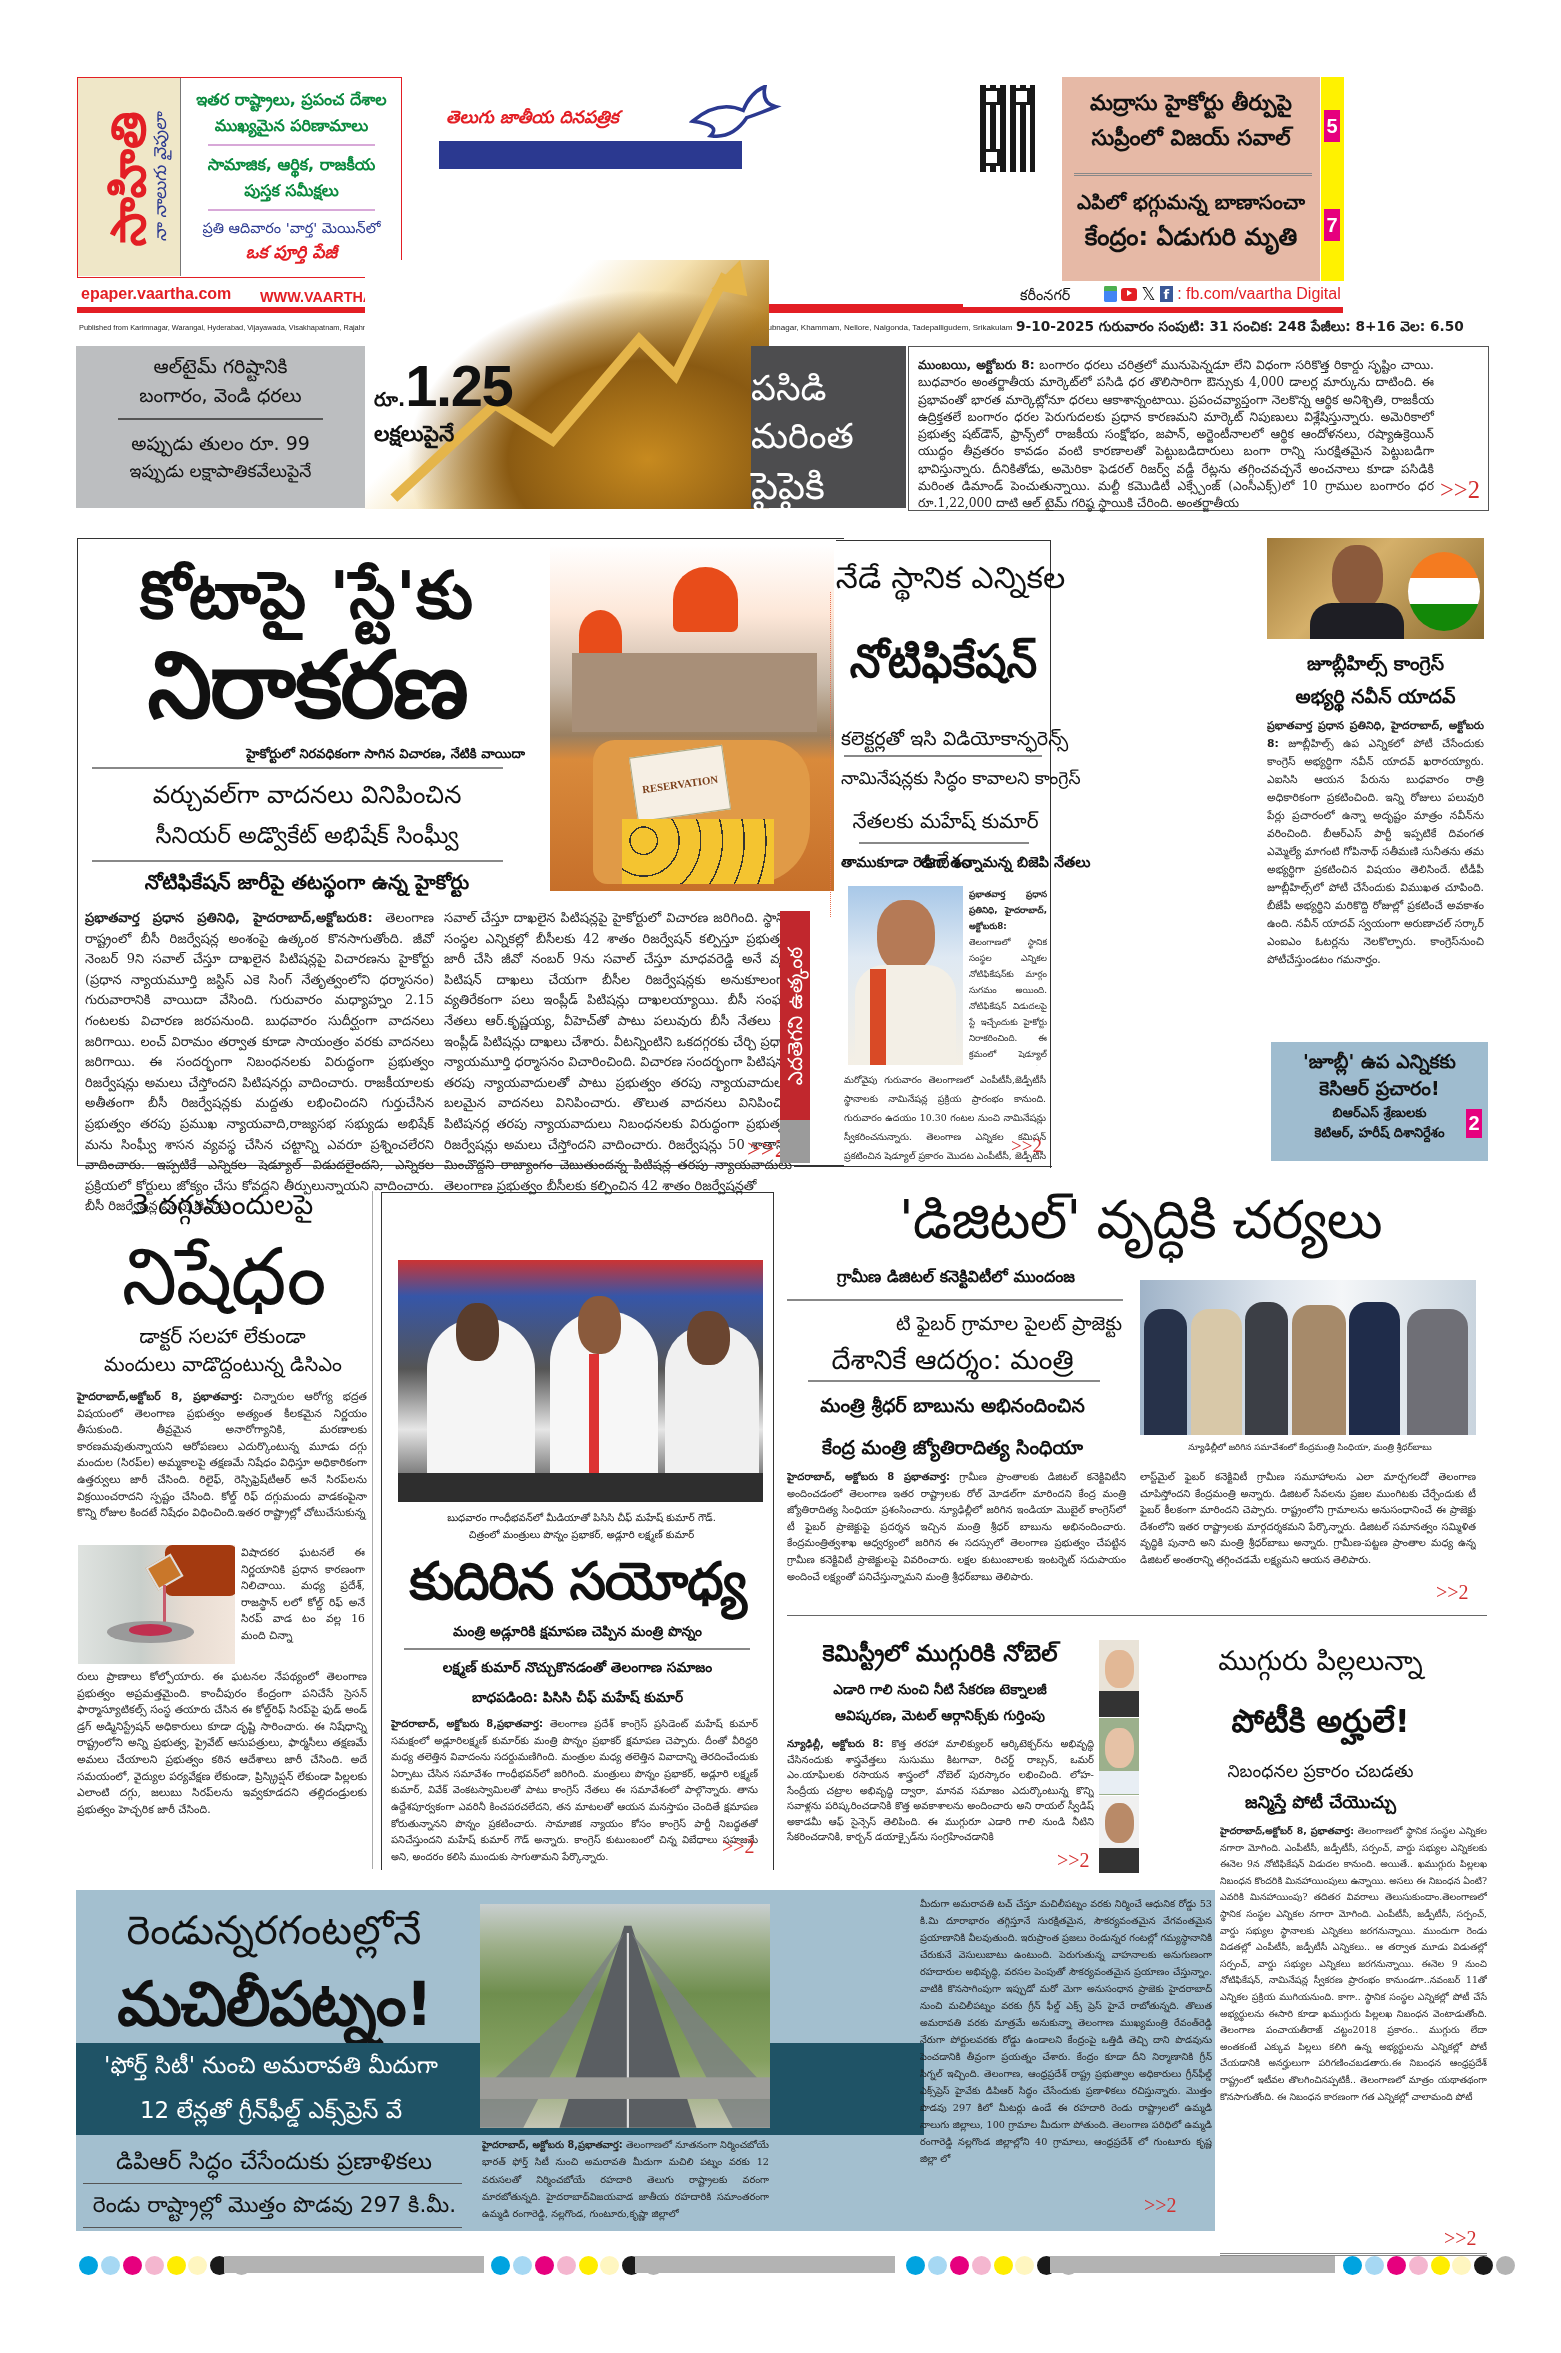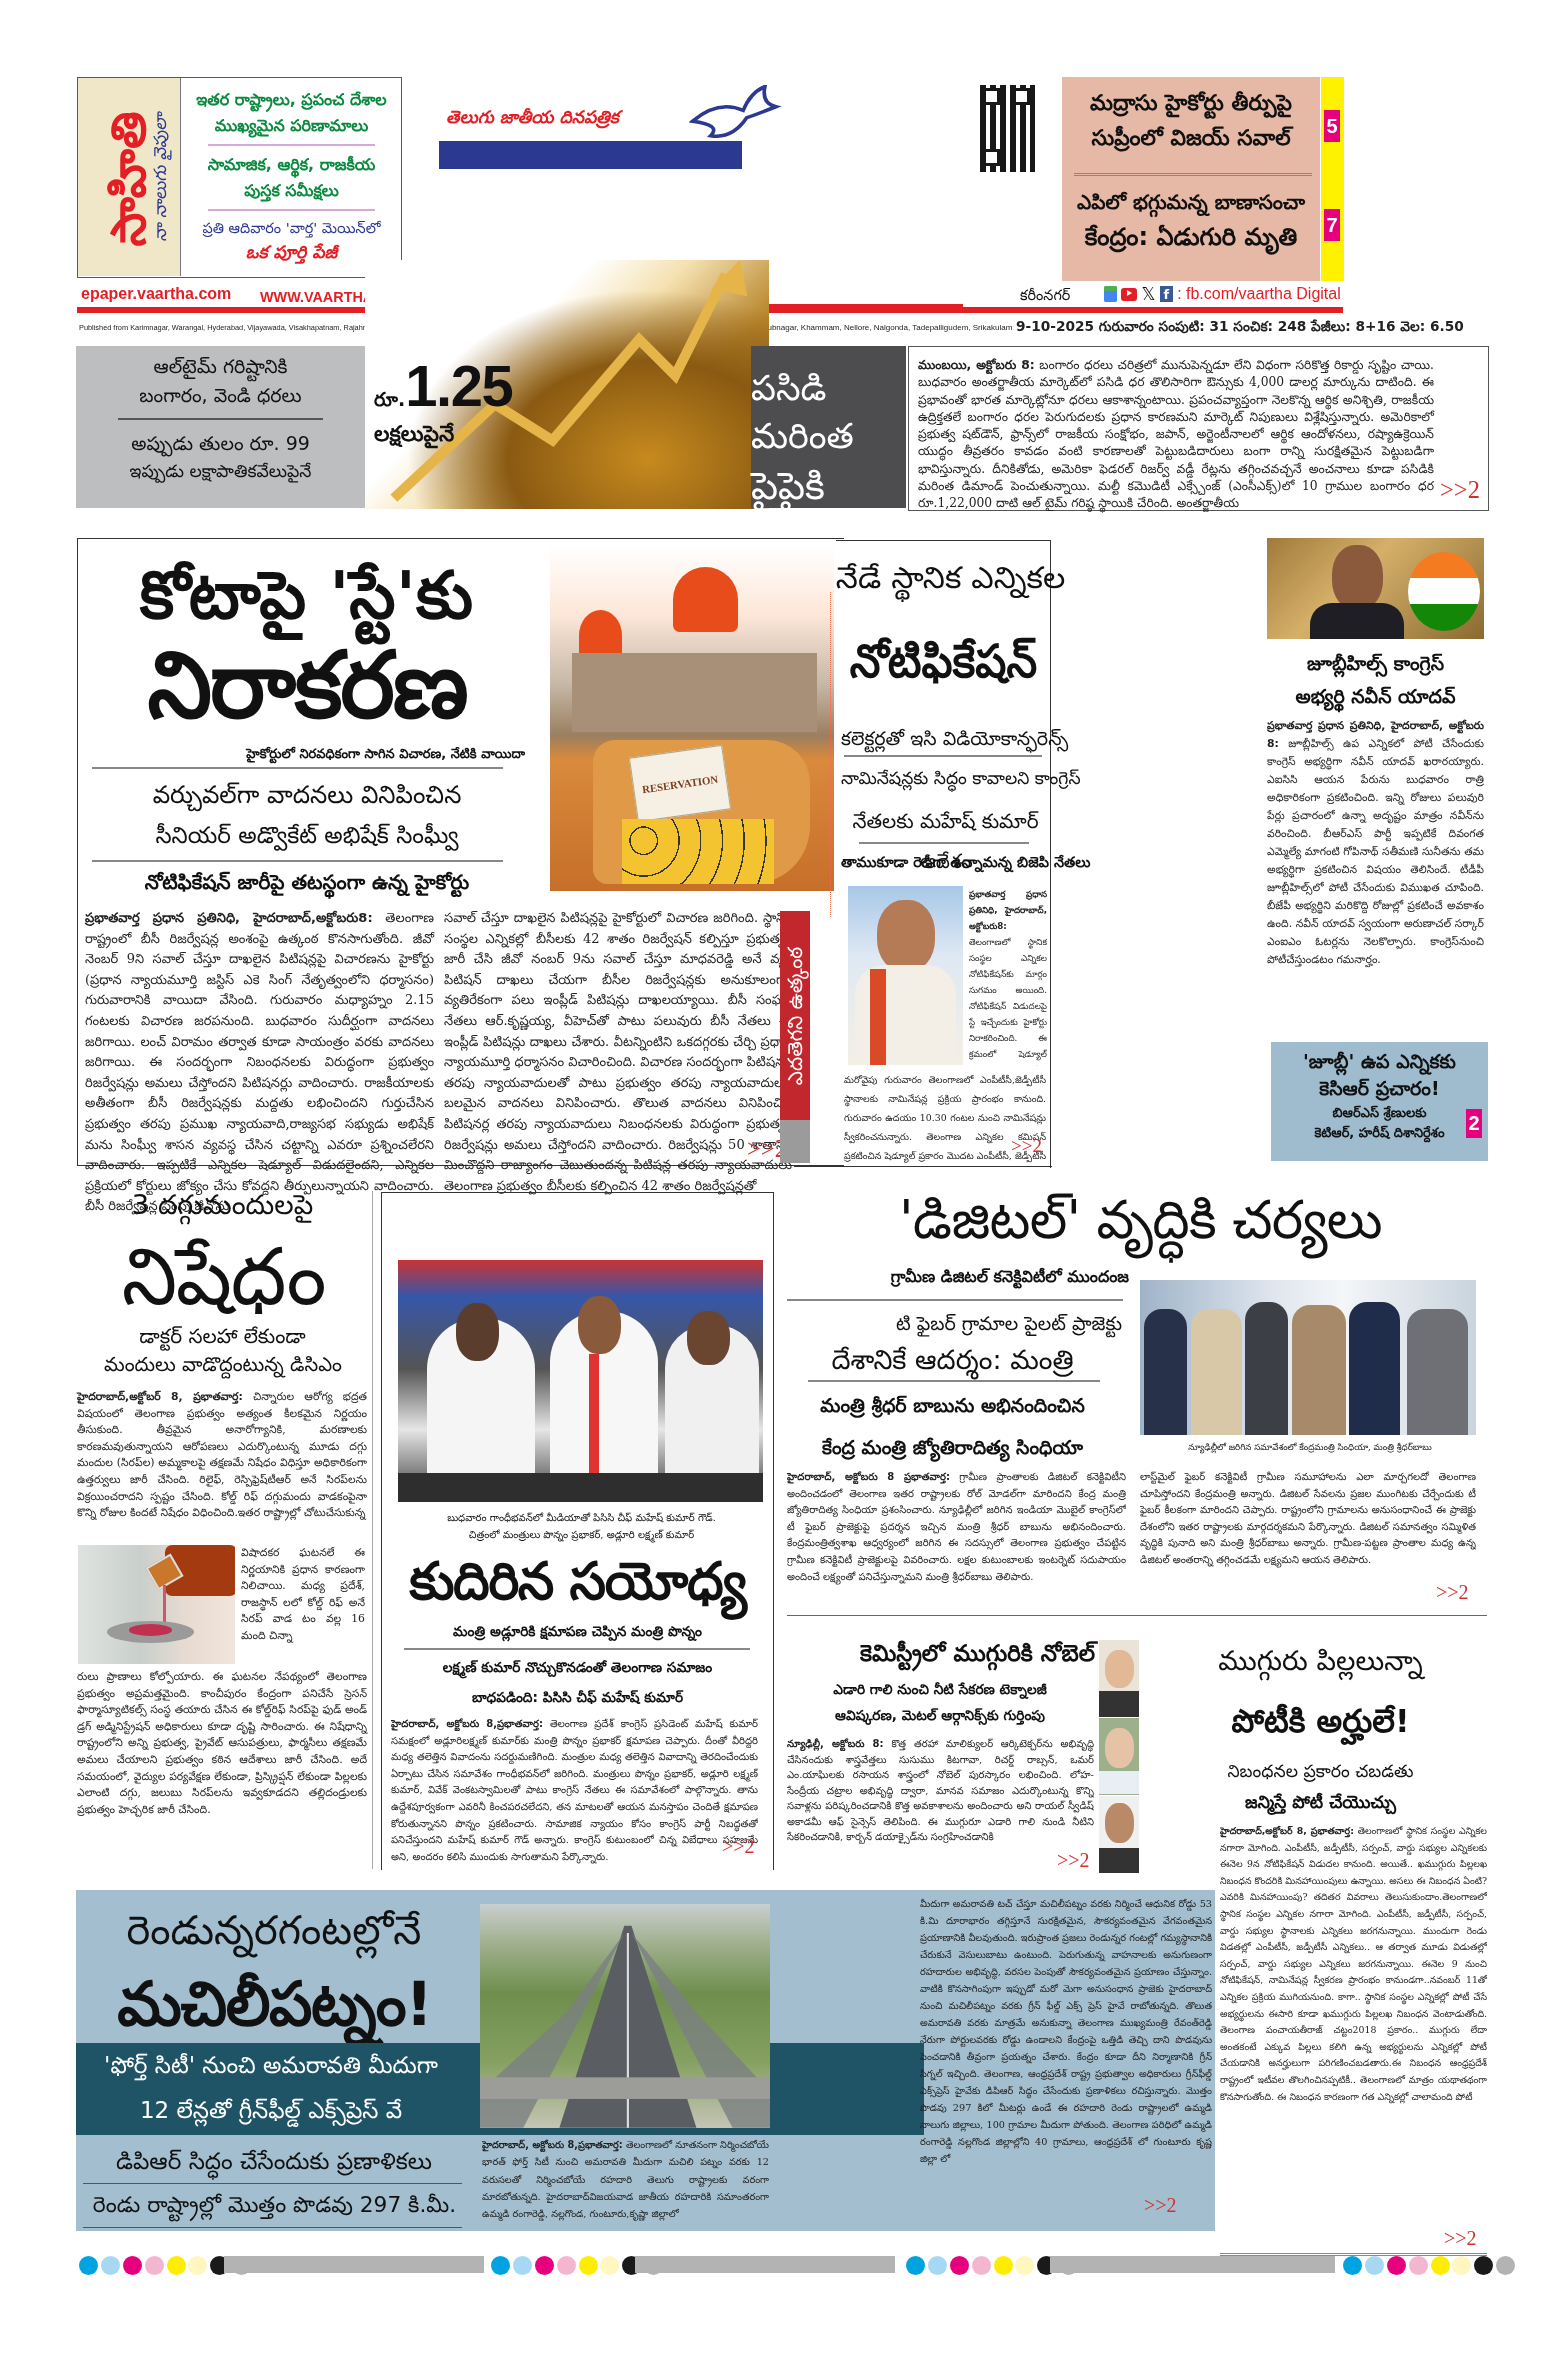--- a/index.html
+++ b/index.html
@@ -253,21 +253,21 @@
   <div class="abs" data-name="truce-sub-2" style="left:386px;top:1653px;width:383px;text-align:center;font-size:13.7px;font-weight:bold;line-height:29px;white-space:nowrap">లక్ష్మణ్ కుమార్ నొచ్చుకొనడంతో తెలంగాణ సమాజం</div>
   <div class="abs" data-name="truce-sub-3" style="left:386px;top:1683px;width:383px;text-align:center;font-size:13.7px;font-weight:bold;line-height:29px;white-space:nowrap">బాధపడింది: పిసిసి చీఫ్ మహేష్ కుమార్</div>
   <div class="abs body-text" data-name="truce-body" style="left:391px;top:1716px;width:367px;font-size:10px;line-height:16.6px;height:152px;overflow:hidden">
     <b data-name="dateline">హైదరాబాద్, అక్టోబరు 8,ప్రభాతవార్త:</b> <span data-name="body-text">తెలంగాణ ప్రదేశ్ కాంగ్రెస్ ప్రసిడెంట్ మహేష్ కుమార్ సమక్షంలో అడ్లూరిలక్ష్మణ్ కుమార్‌కు మంత్రి పొన్నం ప్రభాకర్ క్షమాపణ చెప్పారు. దీంతో వీరిద్దరి మధ్య తలెత్తిన వివాదంను సదర్దుమణిగింది. మంత్రుల మధ్య తలెత్తిన వివాదాన్ని తెరదించేందుకు ఏర్పాటు చేసిన సమావేశం గాంధీభవన్‌లో జరిగింది. మంత్రులు పొన్నం ప్రభాకర్, అడ్లూరి లక్ష్మణ్ కుమార్, వివేక్ వెంకటస్వామిలతో పాటు కాంగ్రెస్ నేతలు ఈ సమావేశంలో పాల్గొన్నారు. తాను ఉద్దేశపూర్వకంగా ఎవరినీ కించపరచలేదని, తన మాటలతో ఆయన మనస్తాపం చెందితే క్షమాపణ కోరుతున్నానని పొన్నం ప్రకటించారు. సామాజిక న్యాయం కోసం కాంగ్రెస్ పార్టీ నిబద్ధతతో పనిచేస్తుందని మహేష్ కుమార్ గౌడ్ అన్నారు. కాంగ్రెస్ కుటుంబంలో చిన్న విబేధాలు సహజమే అని, అందరం కలిసి ముందుకు సాగుతామని పేర్కొన్నారు.</span>
   </div>
   <div class="more" data-name="continue-link" style="left:722px;top:1835px;font-size:20px">&gt;&gt;2</div>
 </div>
 
 <div data-name="digital-story">
   <div class="abs" data-name="digital-headline" style="left:787px;top:1169px;width:707px;text-align:center;font-size:53px;line-height:101px;white-space:nowrap;letter-spacing:-0.7px">'డిజిటల్' వృద్ధికి చర్యలు</div>
-  <div class="abs" data-name="digital-sub-1" style="left:783px;top:1260px;width:346px;text-align:right;font-size:16px;font-weight:bold;line-height:33px;white-space:nowrap">గ్రామీణ డిజిటల్ కనెక్టివిటీలో ముందంజ</div>
+  <div class="abs" data-name="digital-sub-1" style="left:783px;top:1260px;width:346px;text-align:center;font-size:16px;font-weight:bold;line-height:33px;white-space:nowrap">గ్రామీణ డిజిటల్ కనెక్టివిటీలో ముందంజ</div>
   <div class="hr" style="left:787px;top:1299px;width:336px"></div>
   <div class="abs" data-name="digital-sub-2" style="left:783px;top:1303px;width:339px;text-align:right;font-size:19px;line-height:40px;white-space:nowrap">టి ఫైబర్ గ్రామాల పైలట్ ప్రాజెక్టు</div>
   <div class="abs" data-name="digital-sub-3" style="left:783px;top:1340px;width:339px;text-align:center;font-size:27px;line-height:40px">దేశానికే ఆదర్శం: మంత్రి</div>
   <div class="hr" style="left:808px;top:1380px;width:292px"></div>
   <div class="abs" data-name="digital-sub-4" style="left:783px;top:1386px;width:339px;text-align:center;font-size:19px;font-weight:bold;line-height:39px;white-space:nowrap">మంత్రి శ్రీధర్ బాబును అభినందించిన</div>
   <div class="abs" data-name="digital-sub-5" style="left:783px;top:1428px;width:339px;text-align:center;font-size:19px;font-weight:bold;line-height:39px;white-space:nowrap">కేంద్ర మంత్రి జ్యోతిరాదిత్య సింధియా</div>
   <div class="img" data-name="sindhia-meeting-photo" style="left:959px;top:1280px;width:336px;height:0"></div>
   <div class="img" data-name="ministers-group-photo" style="left:1140px;top:1280px;width:336px;height:155px;background:linear-gradient(90deg,#9fb3c8 0%,#dfe6ee 40%,#f4f6f8 60%,#c9d4de 100%)">
     <div class="abs" style="left:3.6px;top:29px;width:43px;height:126px;background:#27324a;border-radius:18px 18px 0 0"></div>
     <div class="abs" style="left:51px;top:29px;width:51px;height:126px;background:#d8c8a8;border-radius:18px 18px 0 0"></div>
@@ -281,21 +281,21 @@
     <b data-name="dateline">హైదరాబాద్, అక్టోబరు 8 ప్రభాతవార్త:</b> <span data-name="body-text">గ్రామీణ ప్రాంతాలకు డిజిటల్ కనెక్టివిటీని అందించడంలో తెలంగాణ ఇతర రాష్ట్రాలకు రోల్ మోడల్‌గా మారిందని కేంద్ర మంత్రి జ్యోతిరాదిత్య సింధియా ప్రశంసించారు. న్యూఢిల్లీలో జరిగిన ఇండియా మొబైల్ కాంగ్రెస్‌లో టీ ఫైబర్ ప్రాజెక్టుపై ప్రదర్శన ఇచ్చిన మంత్రి శ్రీధర్ బాబును అభినందించారు. కేంద్రమంత్రిత్వశాఖ ఆధ్వర్యంలో జరిగిన ఈ సదస్సులో తెలంగాణ ప్రభుత్వం చేపట్టిన గ్రామీణ కనెక్టివిటీ ప్రాజెక్టులపై వివరించారు. లక్షల కుటుంబాలకు ఇంటర్నెట్ సదుపాయం అందించే లక్ష్యంతో పనిచేస్తున్నామని మంత్రి శ్రీధర్‌బాబు తెలిపారు.</span>
   </div>
   <div class="abs body-text" data-name="digital-body-right" style="left:1140px;top:1469px;width:336px;font-size:10px;line-height:16.6px;height:123px;overflow:hidden">
     <span data-name="body-text">లాస్ట్‌మైల్ ఫైబర్ కనెక్టివిటీ గ్రామీణ సమూహాలను ఎలా మార్చగలదో తెలంగాణ చూపిస్తోందని కేంద్రమంత్రి అన్నారు. డిజిటల్ సేవలను ప్రజల ముంగిటకు చేర్చేందుకు టీ ఫైబర్ కీలకంగా మారిందని చెప్పారు. రాష్ట్రంలోని గ్రామాలను అనుసంధానించే ఈ ప్రాజెక్టు దేశంలోని ఇతర రాష్ట్రాలకు మార్గదర్శకమని పేర్కొన్నారు. డిజిటల్ సమానత్వం సమ్మిళిత వృద్ధికి పునాది అని మంత్రి శ్రీధర్‌బాబు అన్నారు. గ్రామీణ-పట్టణ ప్రాంతాల మధ్య ఉన్న డిజిటల్ అంతరాన్ని తగ్గించడమే లక్ష్యమని ఆయన తెలిపారు.</span>
   </div>
   <div class="more" data-name="continue-link" style="left:1436px;top:1581px;font-size:20px">&gt;&gt;2</div>
   <div class="hr" style="left:787px;top:1615px;width:700px;height:1.4px;background:#666"></div>
 </div>
 
 <div data-name="nobel-story">
-  <div class="abs" data-name="nobel-headline" style="left:785px;top:1633px;width:310px;text-align:right;font-size:23px;font-weight:bold;line-height:40px;white-space:nowrap">కెమిస్ట్రీలో ముగ్గురికి నోబెల్</div>
+  <div class="abs" data-name="nobel-headline" style="left:785px;top:1633px;width:310px;text-align:center;font-size:23px;font-weight:bold;line-height:40px;white-space:nowrap">కెమిస్ట్రీలో ముగ్గురికి నోబెల్</div>
   <div class="abs" data-name="nobel-sub-1" style="left:785px;top:1676px;width:310px;text-align:center;font-size:13.7px;font-weight:bold;line-height:27.4px;white-space:nowrap">ఎడారి గాలి నుంచి నీటి సేకరణ టెక్నాలజీ</div>
   <div class="abs" data-name="nobel-sub-2" style="left:785px;top:1702px;width:310px;text-align:center;font-size:13.7px;font-weight:bold;line-height:27.4px;white-space:nowrap">ఆవిష్కరణ, మెటల్ ఆర్గానిక్స్‌కు గుర్తింపు</div>
   <div class="abs body-text" data-name="nobel-body" style="left:787px;top:1736px;width:307px;font-size:10px;line-height:15.5px;height:144px;overflow:hidden">
     <b data-name="dateline">న్యూఢిల్లీ, అక్టోబరు 8:</b> <span data-name="body-text">కొత్త తరహా మాలిక్యులర్ ఆర్కిటెక్చర్‌ను అభివృద్ధి చేసినందుకు శాస్త్రవేత్తలు సుసుము కిటగావా, రిచర్డ్ రాబ్సన్, ఒమర్ ఎం.యాఘిలకు రసాయన శాస్త్రంలో నోబెల్ పురస్కారం లభించింది. లోహ-సేంద్రీయ చట్రాల అభివృద్ధి ద్వారా, మానవ సమాజం ఎదుర్కొంటున్న కొన్ని సవాళ్లను పరిష్కరించడానికి కొత్త అవకాశాలను అందించారు అని రాయల్ స్వీడిష్ అకాడమీ ఆఫ్ సైన్సెస్ తెలిపింది. ఈ ముగ్గురూ ఎడారి గాలి నుండి నీటిని సేకరించడానికి, కార్బన్ డయాక్సైడ్‌ను సంగ్రహించడానికి</span>
   </div>
   <div class="more" data-name="continue-link" style="left:1057px;top:1849px;font-size:20px">&gt;&gt;2</div>
   <div class="img" data-name="laureate-photo-kitagawa" style="left:1099px;top:1640px;width:40px;height:77px;background:#e9e3d8">
     <div class="abs" style="left:5.8px;top:10px;width:29px;height:38px;border-radius:45%;background:#e2b896"></div>
     <div class="abs" style="left:0;top:51px;width:40px;height:26px;background:#333"></div>
   </div>

